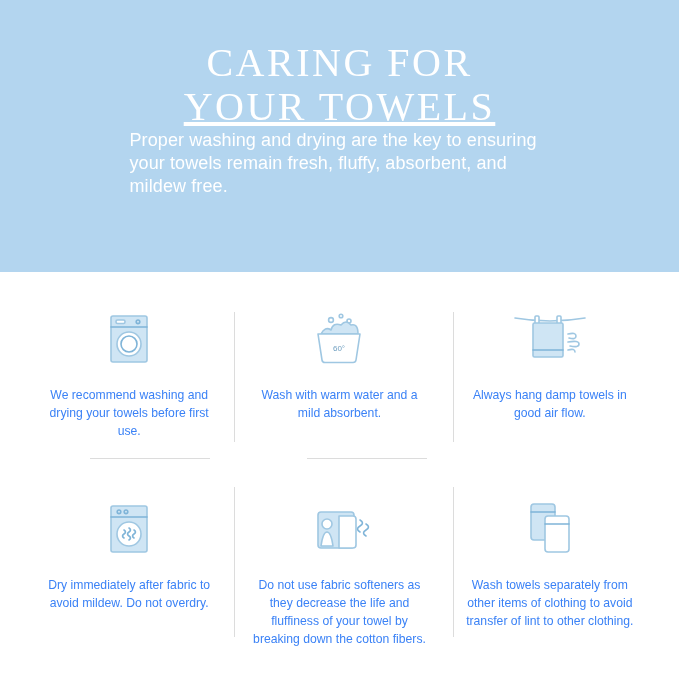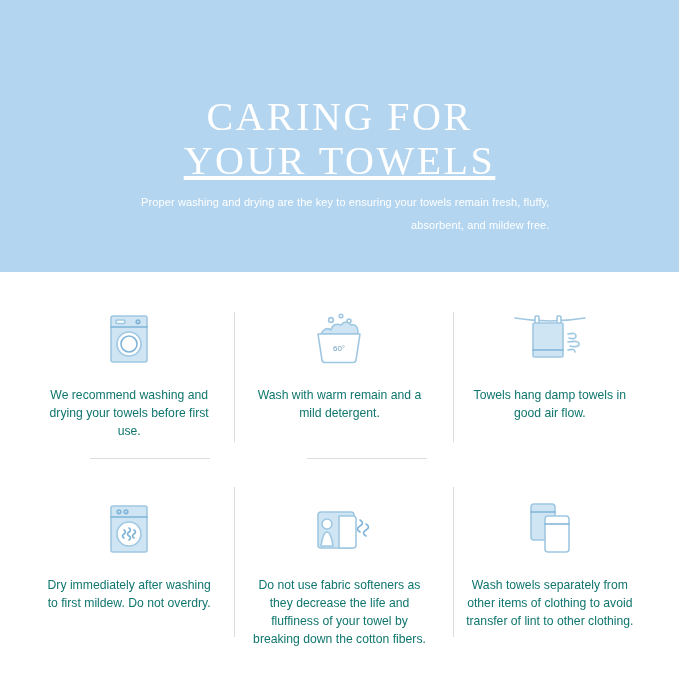--- a/index.html
+++ b/index.html
@@ -24,44 +24,44 @@
   .hero {
     position: relative;
     width: 679px;
     height: 272px;
     background: #b3d5ef;
     box-sizing: border-box;
     display: flex;
     flex-direction: column;
     align-items: center;
     justify-content: flex-start;
-    padding-top: 95px;
+    padding-top: 41px;
   }
   .hero-title {
     color: #ffffff;
     font-family: "Liberation Serif", serif;
     font-size: 40px;
     line-height: 44px;
     letter-spacing: 2.5px;
     text-align: center;
     font-weight: 400;
     text-transform: uppercase;
     margin: 0;
     padding: 0 40px;
   }
   .hero-title .line2 {
     display: block;
     text-decoration: underline;
   }
   .hero-sub {
-    margin-top: 8px;
+    margin-top: 0;
     color: #ffffff;
-    font-size: 11px;
+    font-size: 18px;
     line-height: 23px;
-    text-align: right;
+    text-align: left;
     font-weight: 300;
     max-width: 420px;
     letter-spacing: 0.1px;
   }
 
   
   .grid {
     position: relative;
     width: 679px;
     height: 408px;
@@ -83,21 +83,21 @@
     height: 70px;
     display: flex;
     align-items: center;
     justify-content: center;
   }
   .cell .caption {
     margin-top: 12px;
     text-align: center;
     font-size: 12.2px;
     line-height: 18px;
-    color: #0f766e;
+    color: #3b82f6;
     font-weight: 400;
     max-width: 175px;
   }
 
   
   .vdiv {
     position: absolute;
     width: 1px;
     background: #dcdcdc;
   }
@@ -154,53 +154,53 @@
       <div class="icon-wrap">
         <svg width="76" height="62" viewBox="0 0 76 62">
           <circle class="ln" cx="30" cy="12" r="2.4"></circle>
           <circle class="ln" cx="40" cy="8" r="1.8"></circle>
           <circle class="ln" cx="48" cy="13" r="2"></circle>
           <path class="fillblue" d="M20 26 q4 -8 10 -4 q2 -8 10 -5 q5 -6 10 0 q7 -2 7 9 z"></path>
           <path class="fillwhite" d="M17 26 h42 l-4 26 a3 3 0 0 1 -3 2.5 h-28 a3 3 0 0 1 -3 -2.5 z"></path>
           <text class="tiny-text" x="38" y="43" text-anchor="middle">60°</text>
         </svg>
       </div>
-      <div class="caption">Wash with warm remain and a mild detergent.</div>
+      <div class="caption">Wash with warm water and a mild absorbent.</div>
     </div>
 
     <div class="cell">
       <div class="icon-wrap">
         <svg width="78" height="62" viewBox="0 0 78 62">
           <path class="ln" d="M4 10 q35 6 70 0"></path>
           <rect class="fillwhite" x="24" y="8" width="4" height="9" rx="1"></rect>
           <rect class="fillwhite" x="46" y="8" width="4" height="9" rx="1"></rect>
           <rect class="fillblue" x="22" y="15" width="30" height="34" rx="1.5"></rect>
           <line class="ln-d" x1="22" y1="42" x2="52" y2="42"></line>
           <path class="ln" d="M57 26 q8 -2 8 2 t-7 2"></path>
           <path class="ln" d="M57 34 q11 -2 11 2 t-9 2"></path>
           <path class="ln" d="M57 42 q7 -2 7 2"></path>
         </svg>
       </div>
-      <div class="caption">Towels hang damp towels in good air flow.</div>
+      <div class="caption">Always hang damp towels in good air flow.</div>
     </div>
 
     <div class="cell">
       <div class="icon-wrap">
         <svg width="62" height="62" viewBox="0 0 62 62">
           <rect class="fillblue" x="13" y="8" width="36" height="46" rx="2"></rect>
           <line class="ln-d" x1="13" y1="19" x2="49" y2="19"></line>
           <circle class="ln-d" cx="21" cy="13.8" r="1.8"></circle>
           <circle class="ln-d" cx="28" cy="13.8" r="1.8"></circle>
           <circle class="fillwhite" cx="31" cy="36" r="12"></circle>
           <path class="ln-d" d="M26 32 q3 2 0 4 t0 4"></path>
           <path class="ln-d" d="M31 30 q3 2 0 4 t0 4 t0 4"></path>
           <path class="ln-d" d="M36 32 q3 2 0 4 t0 4"></path>
         </svg>
       </div>
-      <div class="caption">Dry immediately after washing to first mildew. Do not overdry.</div>
+      <div class="caption">Dry immediately after fabric to avoid mildew. Do not overdry.</div>
     </div>
 
     <div class="cell">
       <div class="icon-wrap">
         <svg width="72" height="62" viewBox="0 0 72 62">
           <path class="fillblue" d="M18 14 h30 a3 3 0 0 1 3 3 v30 a3 3 0 0 1 -3 3 h-30 a3 3 0 0 1 -3 -3 v-30 a3 3 0 0 1 3 -3 z"></path>
           <path class="fillwhite" d="M36 18 h14 a3 3 0 0 1 3 3 v26 a3 3 0 0 1 -3 3 h-14 z"></path>
           <circle class="fillwhite" cx="24" cy="26" r="5"></circle>
           <path class="fillwhite" d="M18 48 q2 -14 6 -14 q4 0 6 14 z"></path>
           <path class="ln-d" d="M57 22 q5 3 0 6 t0 6"></path>

